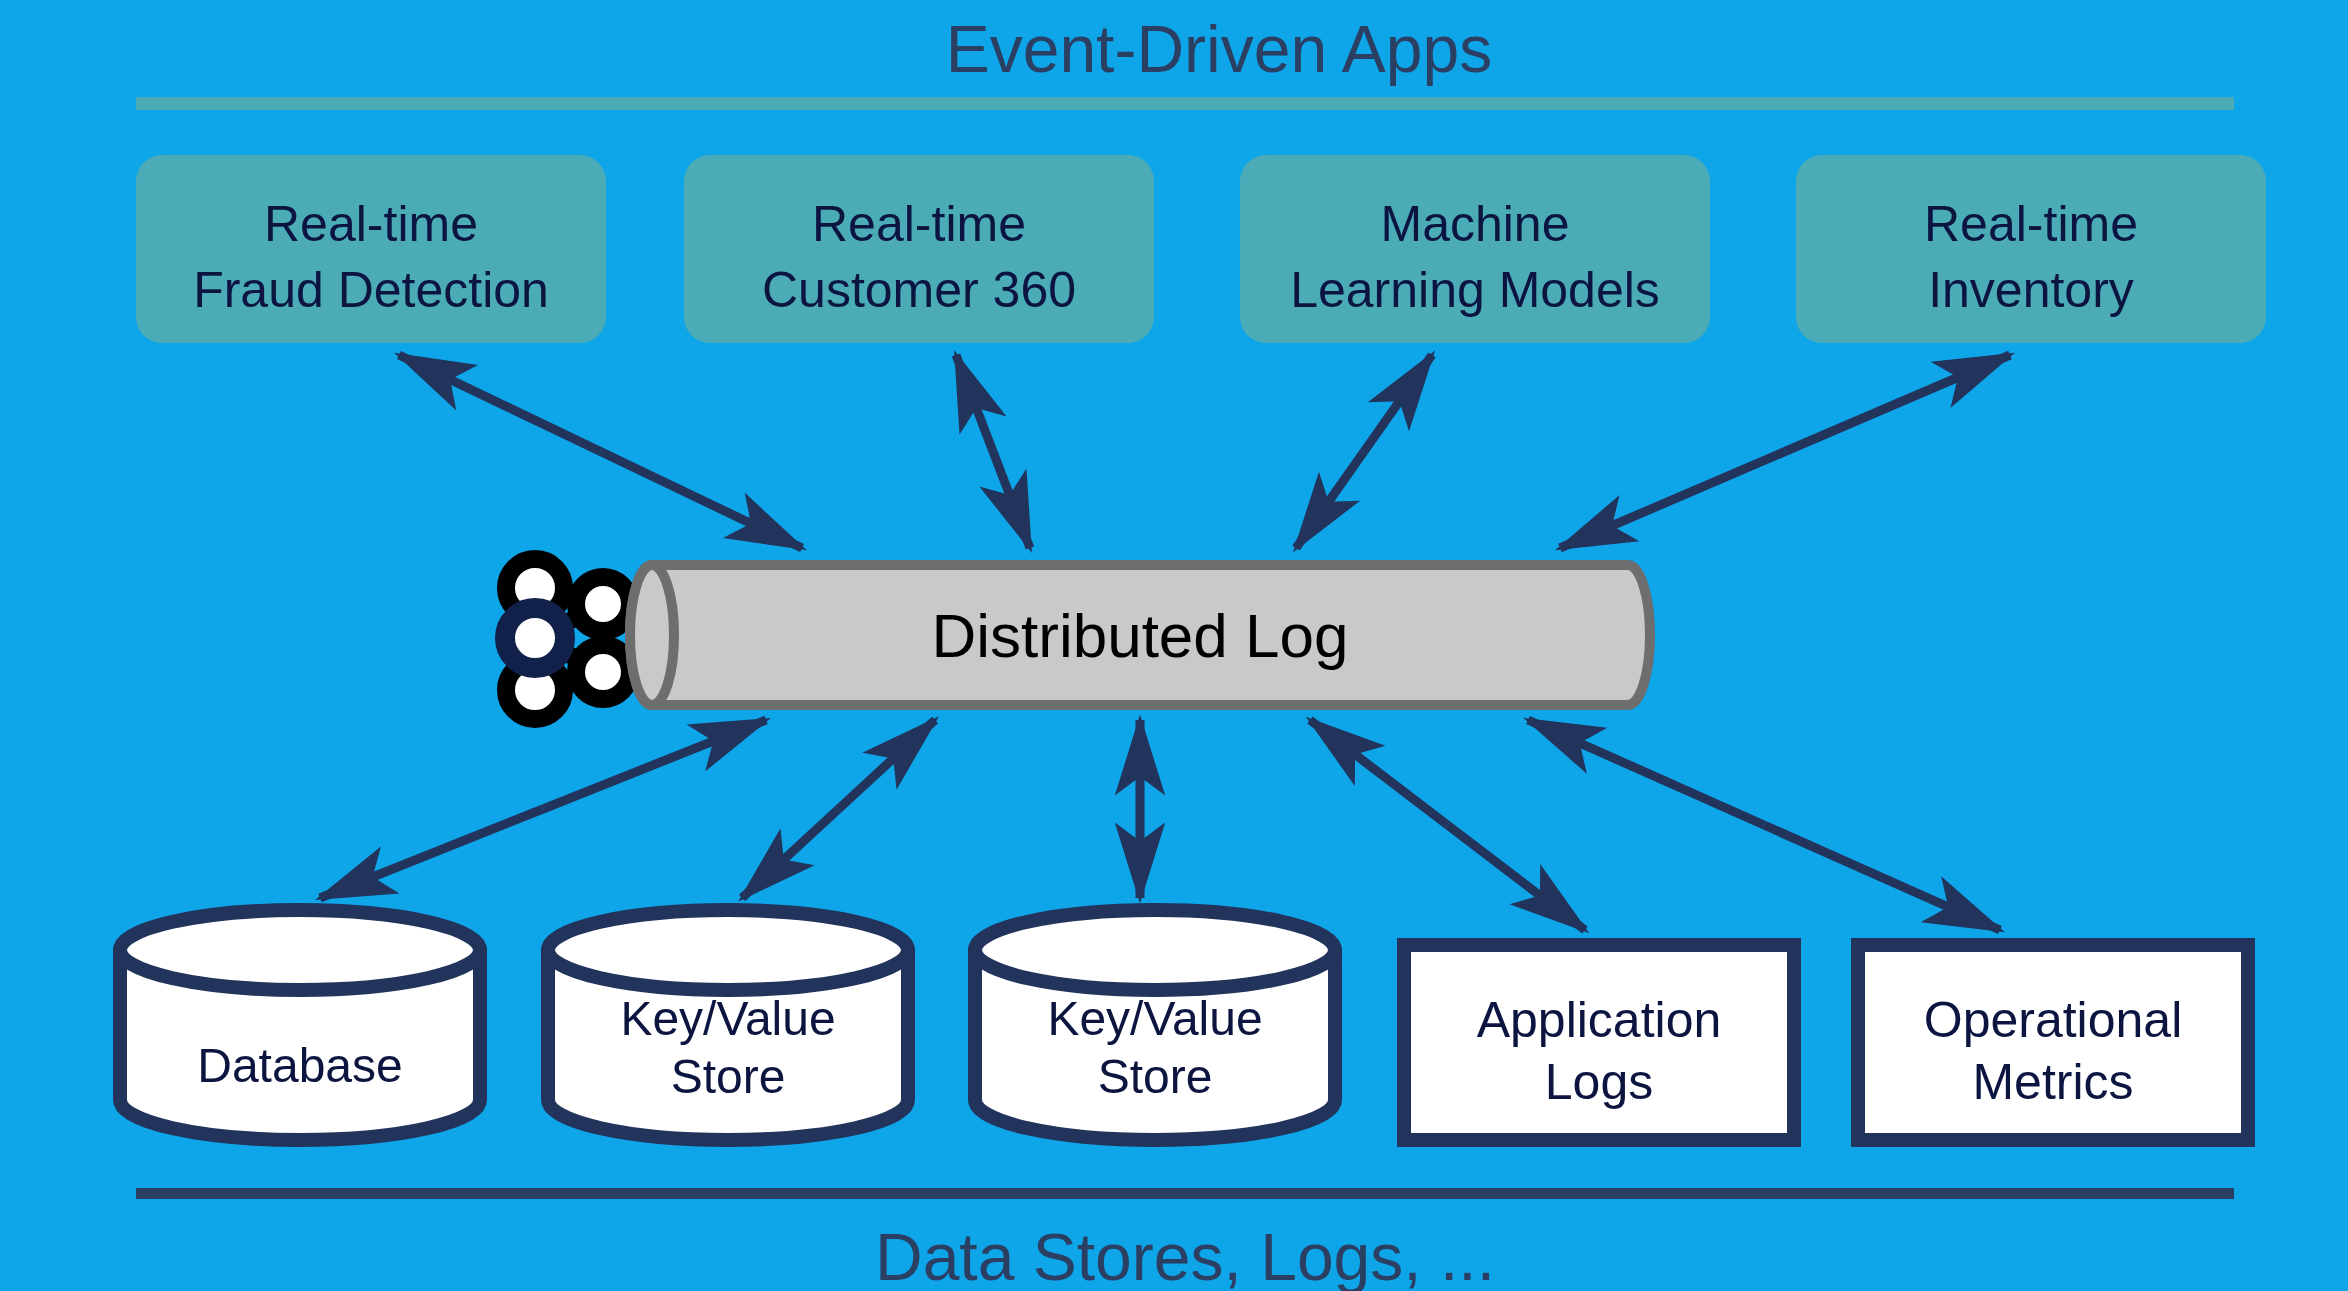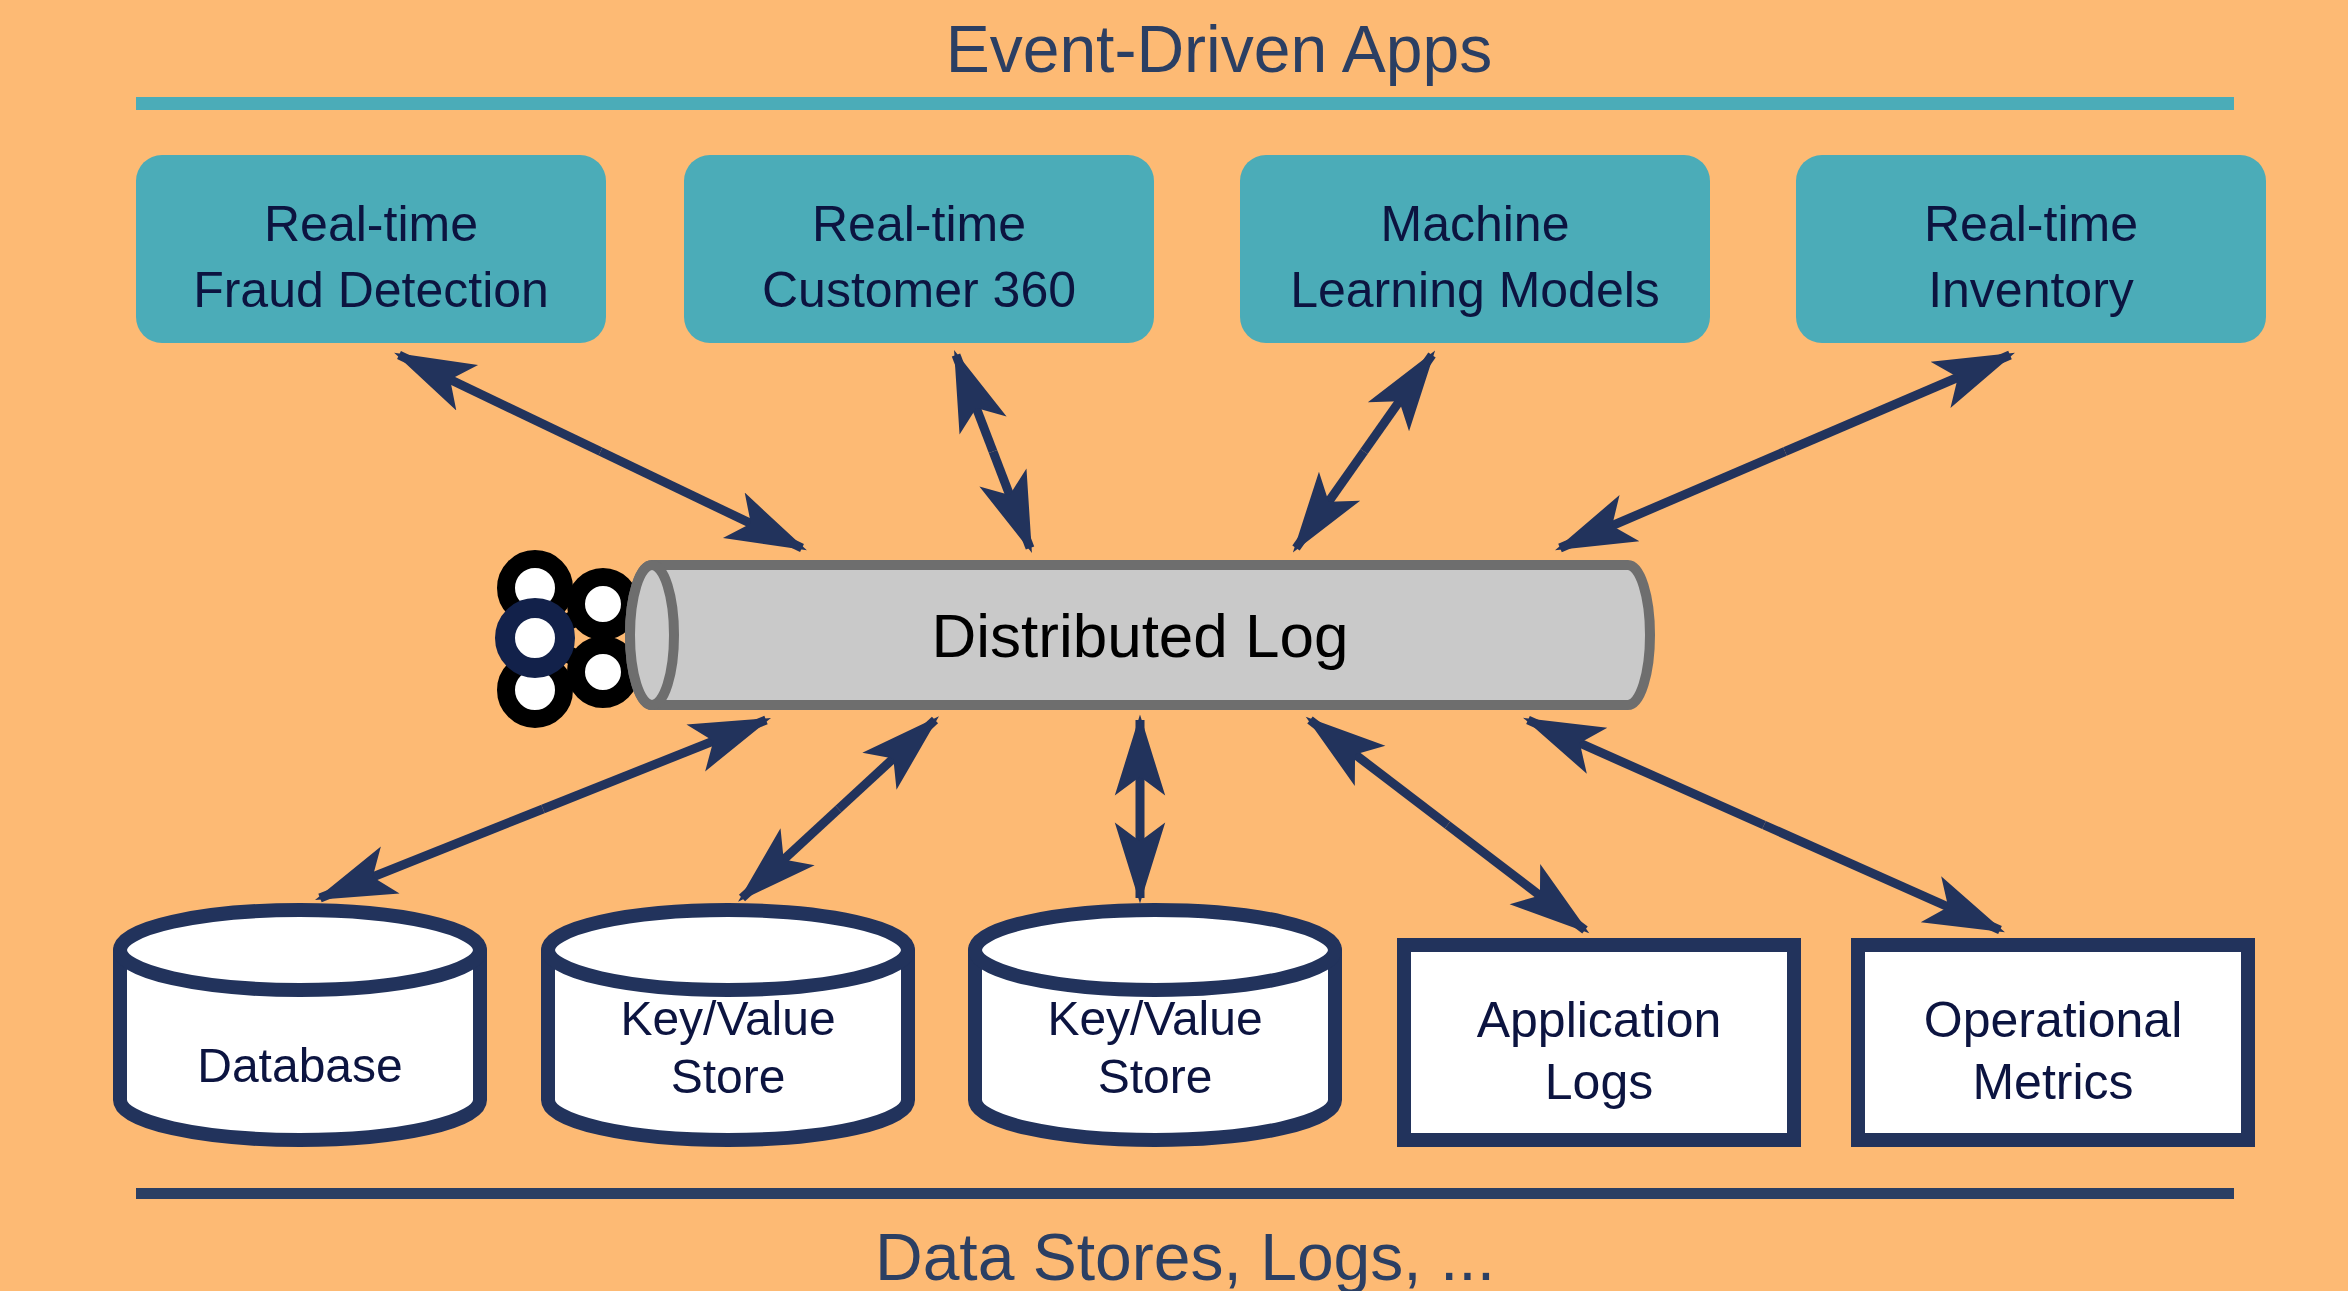--- a/index.html
+++ b/index.html
@@ -11,21 +11,21 @@
   body {
     width: 2348px;
     height: 1291px;
     overflow: hidden;
     font-family: "Liberation Sans", sans-serif;
   }
   #stage {
     position: relative;
     width: 2348px;
     height: 1291px;
-    background: #fdba74;
+    background: #0ea5e9;
   }
   #diagram {
     position: absolute;
     left: 0;
     top: 0;
     width: 2348px;
     height: 1291px;
     display: block;
   }
   .ttl {

